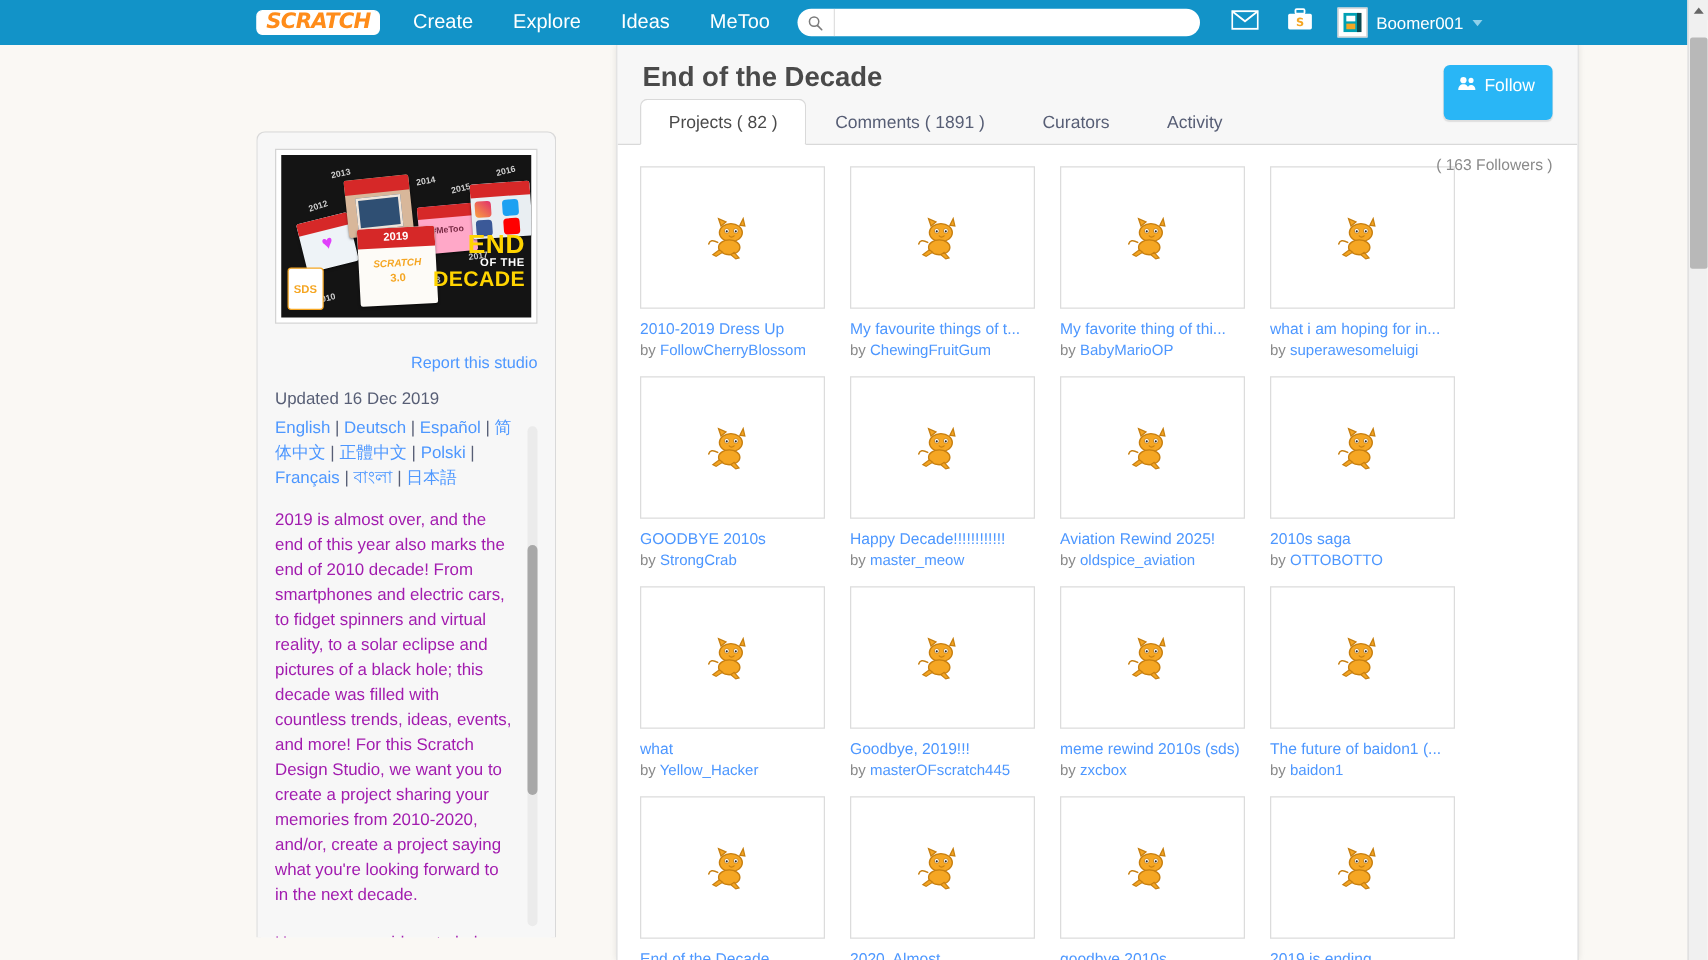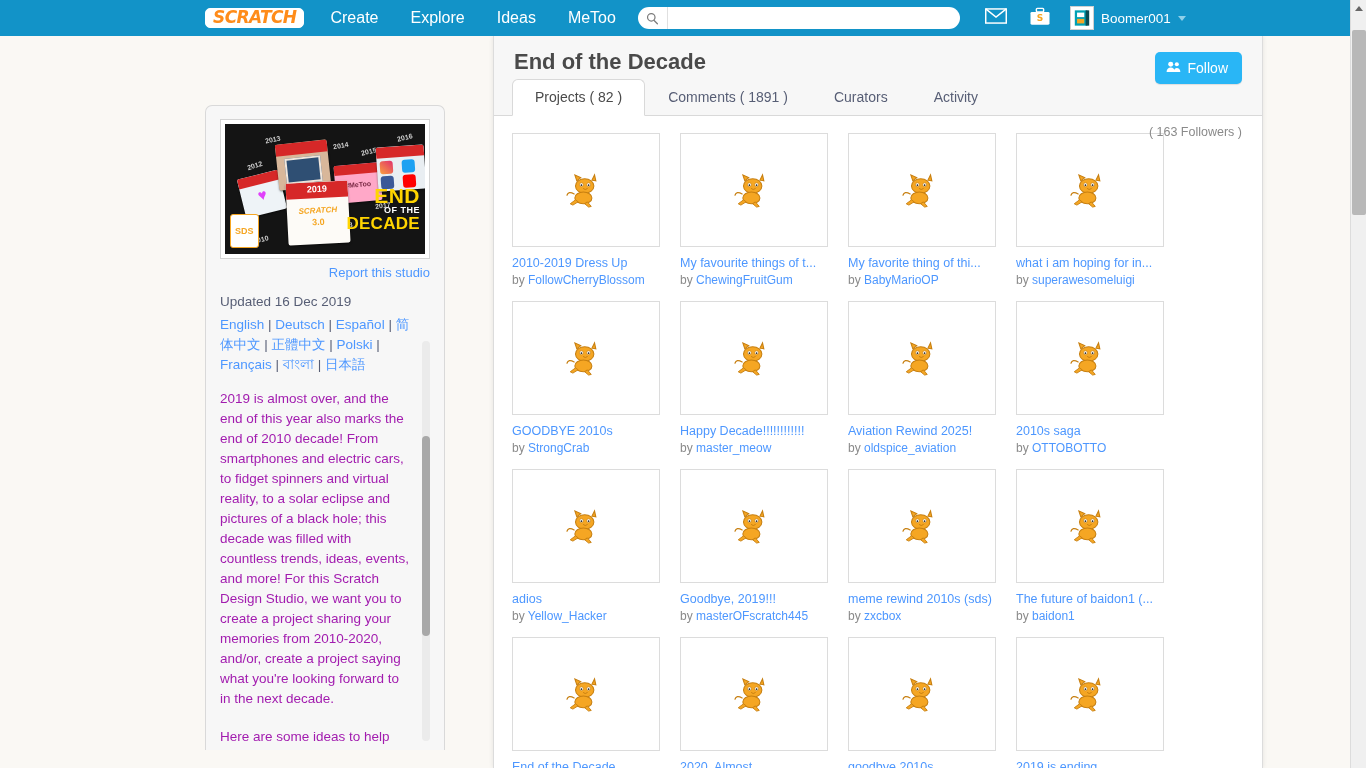--- a/index.html
+++ b/index.html
@@ -133,21 +133,21 @@
   .end-text .l2 { color: #ffffff; font-weight: bold; font-size: 9px; letter-spacing: 0.5px; }
   .end-text .l3 { color: #ffd400; font-weight: bold; font-size: 17px; letter-spacing: 0.3px; }
   .sds-badge {
     position: absolute; left: 5px; bottom: 6px;
     background: #fff; color: #f5a623;
     font-weight: bold; font-size: 9px;
     padding: 11px 4px; border-radius: 3px;
     border: 1px solid #f5a623;
   }
   .report-link {
-    text-align: right; margin-top: 6px;
+    text-align: right; margin-top: 23px;
     color: #4d97ff; font-size: 13px; cursor: pointer;
   }
   .updated-line {
     margin-top: 14px; color: #575e75;
     font-size: 13.5px;
   }
   .lang-links {
     margin-top: 6px; color: #4d97ff;
     font-size: 13.5px; line-height: 20px;
     width: 190px;
@@ -193,21 +193,21 @@
   }
   .studio-title {
     font-size: 22px; color: #4a4a4a;
     font-weight: bold; line-height: 28px;
   }
   .follow-btn {
     position: absolute; right: 20px; top: 16px;
     background: #29b6f6;
     border: none; border-radius: 5px;
     color: #fff; font-size: 14px;
-    padding: 8px 14px 8px 11px;
+    padding: 8px 14px 20px 11px;
     display: flex; align-items: center; gap: 7px;
     cursor: pointer;
     font-family: "Liberation Sans", sans-serif;
     box-shadow: 0 1px 1px rgba(0,0,0,0.1);
   }
   .followers-count {
     position: absolute; right: 20px; top: 89px;
     font-size: 12.5px; color: #8a8a8a;
   }
   .tab-row {
@@ -616,21 +616,21 @@
       <circle cx="36" cy="24" r="3" fill="#ffffff" stroke="#c77f10" stroke-width="1"></circle>
       <circle cx="25" cy="24.5" r="1.3" fill="#222"></circle>
       <circle cx="36" cy="24.5" r="1.3" fill="#222"></circle>
       <path d="M28 30 Q30.5 33 34 30" fill="none" stroke="#c77f10" stroke-width="1.5" stroke-linecap="round"></path>
       <ellipse cx="28" cy="44" rx="13" ry="9" fill="#f5a623" stroke="#c77f10" stroke-width="1.6"></ellipse>
       <path d="M16 47 L8 53 L12 55 L20 50 Z" fill="#f5a623" stroke="#c77f10" stroke-width="1.4"></path>
       <path d="M34 50 L40 57 L36 58 L30 53 Z" fill="#f5a623" stroke="#c77f10" stroke-width="1.4"></path>
       <path d="M14 38 Q5 33 3 40" fill="none" stroke="#c77f10" stroke-width="1.8" stroke-linecap="round"></path>
     </svg>
         </div>
-        <div class="proj-title">adios</div>
+        <div class="proj-title">what</div>
         <div class="proj-author"><span>by </span><a>Yellow_Hacker</a></div>
       </div>
       <div class="proj-cell">
         <div class="proj-thumb">
           <svg width="42" height="42" viewBox="0 0 64 64">
       <ellipse cx="30" cy="26" rx="14" ry="11" fill="#f5a623" stroke="#c77f10" stroke-width="1.6"></ellipse>
       <path d="M18 18 L15 9 L24 13 Z" fill="#f5a623" stroke="#c77f10" stroke-width="1.6"></path>
       <path d="M41 17 L45 9 L47 18 Z" fill="#f5a623" stroke="#c77f10" stroke-width="1.6"></path>
       <circle cx="25" cy="24" r="3" fill="#ffffff" stroke="#c77f10" stroke-width="1"></circle>
       <circle cx="36" cy="24" r="3" fill="#ffffff" stroke="#c77f10" stroke-width="1"></circle>

